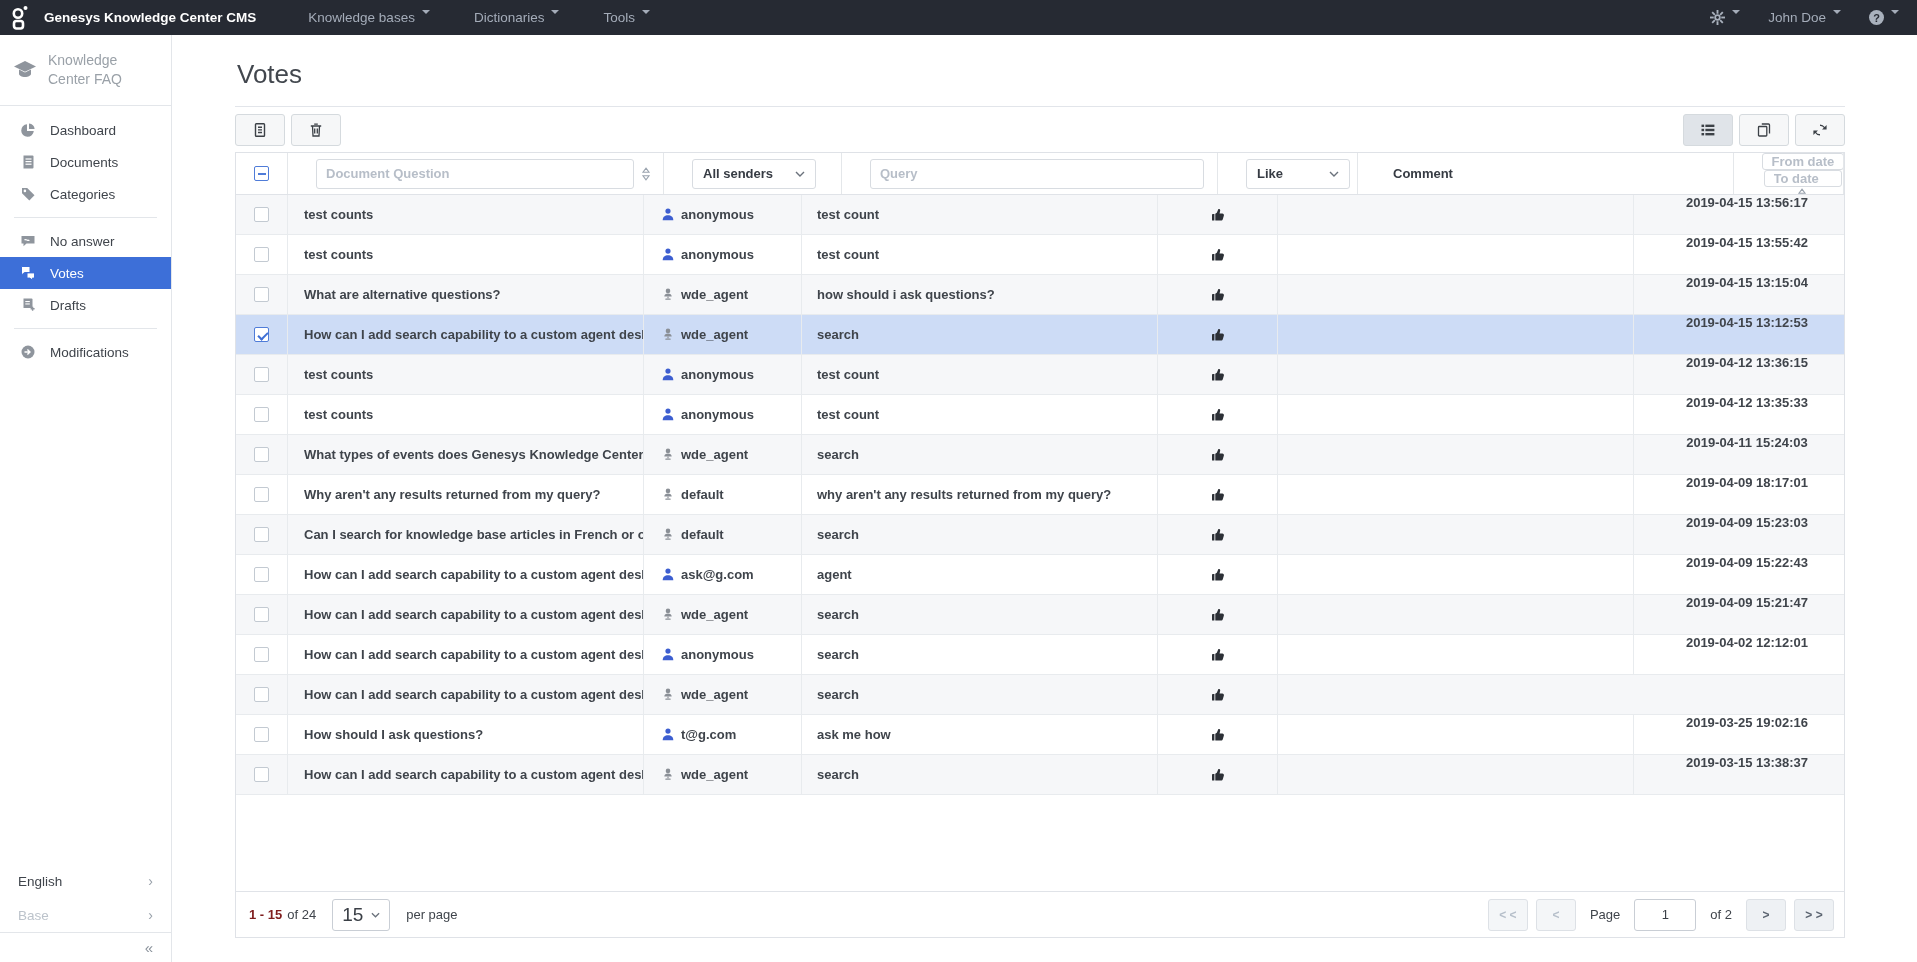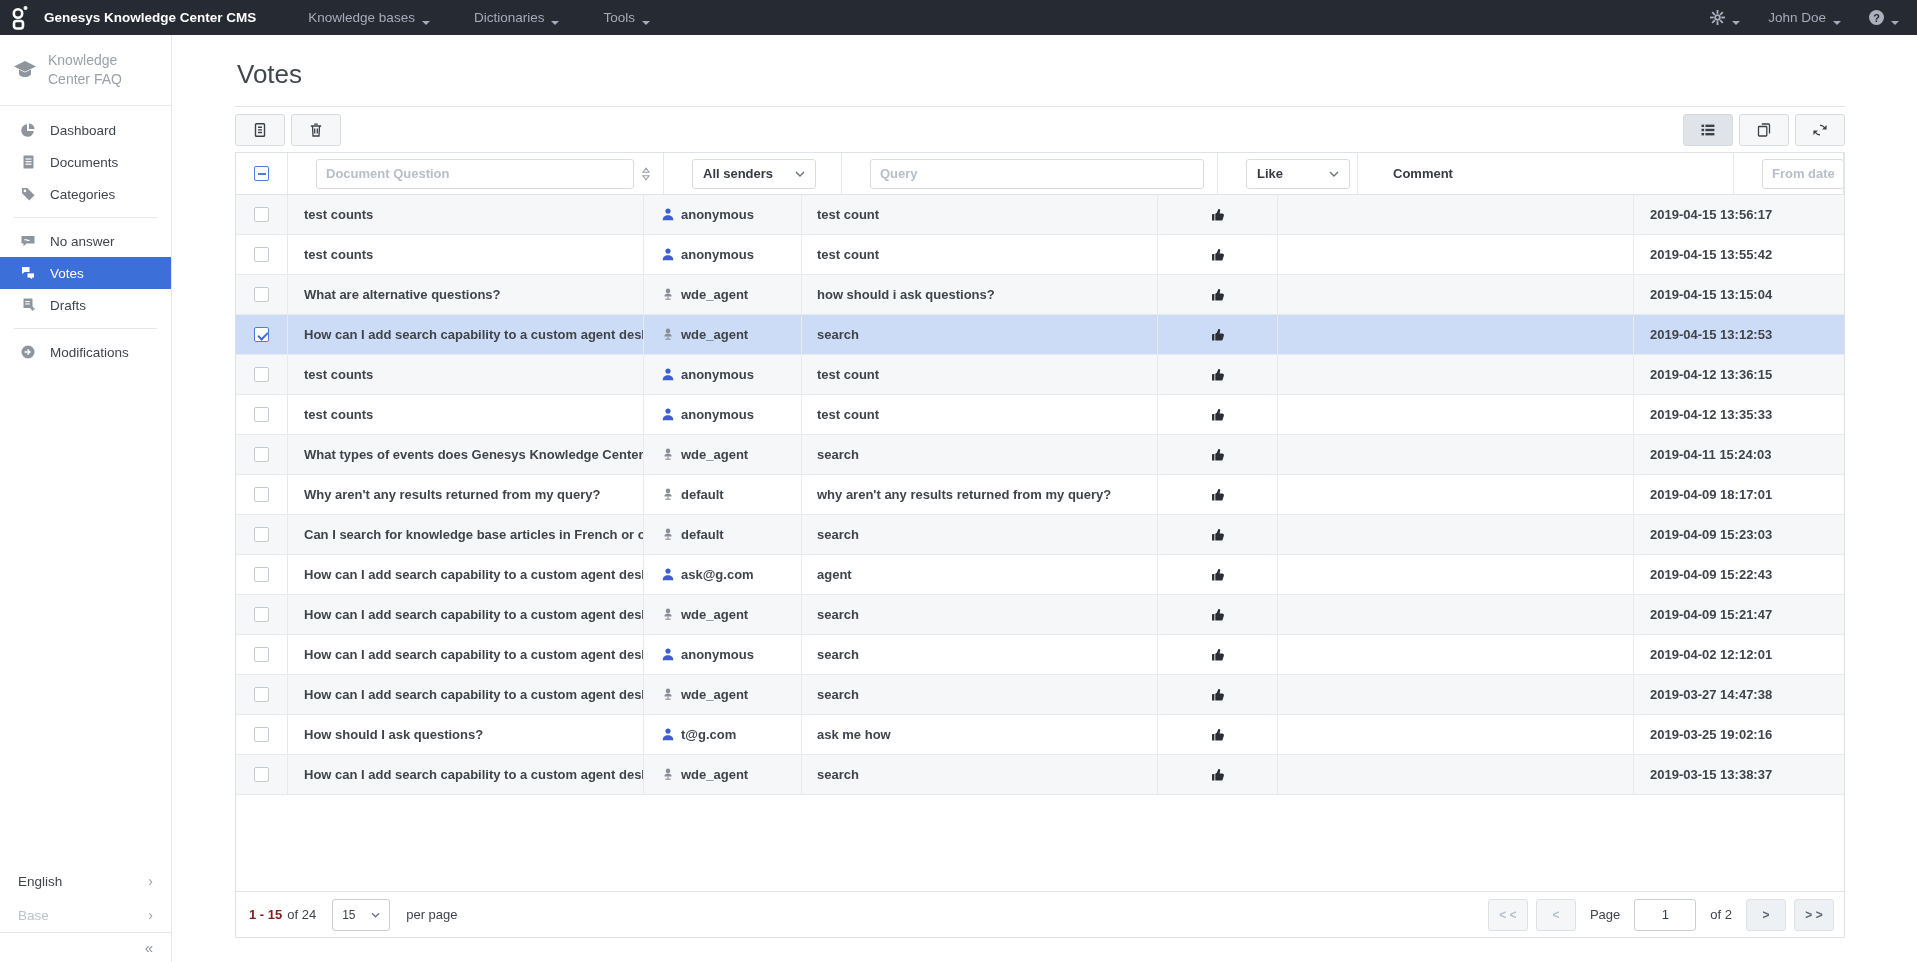--- a/index.html
+++ b/index.html
@@ -10,21 +10,21 @@
     --border:#e3e6ea; --txt:#3f444b; --head-txt:#363b43; --muted:#9aa1a8;
     --placeholder:#b7bec8; --icon-gray:#8f959d; --ctl-border:#d5dade;
   }
 
   
   .topbar{ height:35px; background:var(--topbar-bg); display:flex; align-items:center;
     padding:0 18px 0 10px; color:#a4acb9; font-size:13.5px; }
   .brand-logo{ margin-right:14px; display:flex; align-items:center; }
   .brand{ color:#fff; font-weight:bold; margin-right:52px; white-space:nowrap; }
   .top-menu{ display:flex; align-items:center; gap:44px; }
-  .menu-item{ display:flex; align-items:flex-end; cursor:pointer; white-space:nowrap; }
+  .menu-item{ display:flex; align-items:flex-start; cursor:pointer; white-space:nowrap; }
   .caret{ width:0; height:0; border-left:4px solid transparent; border-right:4px solid transparent;
     border-top:4px solid currentColor; display:inline-block; margin-left:7px; }
   .top-right{ margin-left:auto; display:flex; align-items:center; gap:28px; }
   .top-right .menu-item{ gap:0; }
   .help-bubble{ width:15px; height:15px; border-radius:50%; background:#a9b1bd; color:#262a33;
     font-size:11px; font-weight:bold; display:inline-flex; align-items:center; justify-content:center; }
 
   
   .shell{ display:flex; height:927px; }
   .sidebar{ width:172px; border-right:1px solid var(--border); display:flex; flex-direction:column;
@@ -58,21 +58,21 @@
   .tbtn{ width:50px; height:32px; background:#f6f7f8; border:1px solid var(--ctl-border);
     border-radius:3px; display:flex; align-items:center; justify-content:center; cursor:pointer; }
   .tbtn.active{ background:#e0e4e9; }
 
   
   .table-wrap{ border:1px solid #dfe2e7; flex:1; margin-bottom:24px; display:flex;
     flex-direction:column; background:#fff; }
   .grid{ display:grid; grid-template-columns:52px 356px 158px 356px 120px 356px 1fr; }
   .cell{ display:flex; align-items:center; border-right:1px solid #e8ebee; height:100%;
     overflow:hidden; white-space:nowrap; }
-  .cell:last-child{ border-right:none; }
+  .cell:last-child{ border-right:none;flex-direction:column; }
   .thead{ height:42px; border-bottom:1px solid #e0e3e8; font-size:13px;gap:20px; }
   .thead .cell{ border-right:1px solid #e4e7ea; }
   .c-center{ justify-content:center; }
   input.flt{ height:30px; border:1px solid #d8dce1; border-radius:3px; margin-left:8px;
     font-family:"Liberation Sans",sans-serif; font-size:13px; font-weight:bold; color:#3a3f46;
     padding:0 9px; outline:none; }
   input.flt::placeholder{ color:var(--placeholder); opacity:1; font-weight:bold; }
   .flt-q{ width:318px; }
   .flt-query{ width:334px; }
   .flt-from{ width:82px; margin-left:6px; }
@@ -104,21 +104,21 @@
     border-left:2px solid #3f6fd4; border-bottom:2px solid #3f6fd4; transform:rotate(-45deg); }
 
   .filler{ flex:1; background:#fff; }
 
   
   .tfoot{ height:46px; border-top:1px solid #e0e3e8; display:flex; align-items:center;
     padding:0 10px 0 13px; font-size:13px; color:var(--txt); }
   .range-b{ font-weight:bold; color:#7f1d1d; }
   .size-sel{ width:58px; height:32px; margin:0 16px 0 16px; border:1px solid #c9ced5; border-radius:3px;
     display:flex; align-items:center; justify-content:space-between; padding:0 9px; cursor:pointer;
-    font-size:12px; color:#3a3f46; background:#fff; }
+    font-size:19px; color:#3a3f46; background:#fff; }
   .pager{ margin-left:auto; display:flex; align-items:center; gap:8px; }
   .pgbtn{ min-width:40px; height:32px; border:1px solid #dde1e6; border-radius:3px; background:#eef1f4;
     display:flex; align-items:center; justify-content:center; gap:3px; cursor:pointer;
     color:#5b6470; font-size:12px; font-weight:bold; }
   .pgbtn.disabled{ background:#f4f6f8; color:#b6bfca; cursor:default; }
   .pg-input{ width:62px; height:32px; border:1px solid #c9ced5; border-radius:3px; text-align:center;
     font-size:13px; color:#3a3f46; outline:none; font-family:"Liberation Sans",sans-serif; }
   .pg-label{ margin:0 6px; }
 
   svg{ display:block; }
@@ -826,23 +826,20 @@
       <span>
         <svg width="14" height="14" viewBox="0 0 14 14" fill="#2c3036">
           <rect x="1" y="6" width="2.4" height="6.6" rx="0.4"></rect>
           <path d="M4.3 12.6h5.8c0.8 0 1.5-0.5 1.7-1.3l1.1-3.8c0.3-1.1-0.5-2.1-1.6-2.1H8.6l0.6-2.8C9.4 1.6 8.7 0.9 7.9 0.9h-0.5L5.8 4.7 4.3 5.8z"></path>
         </svg>
       </span>
     </div>
     <div class="cell">
               <span></span>
             </div>
-    <div class="cell c-date-cell">
-              <span>2019-03-27 14:47:38</span>
-            </div>
   </div>
           <div class="grid trow">
     <div class="cell c-center">
       <span class="cb"></span>
     </div>
     <div class="cell c-q-cell">
               <span>How should I ask questions?</span>
             </div>
     <div class="cell c-s-cell">
       <span class="sicon">

